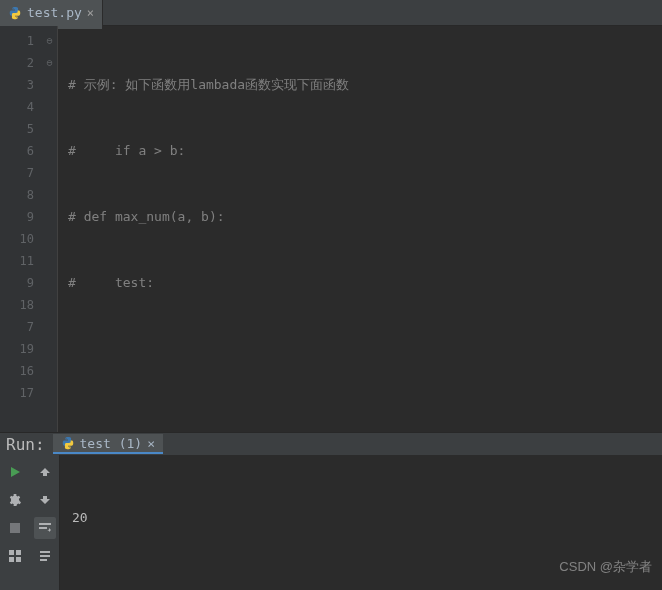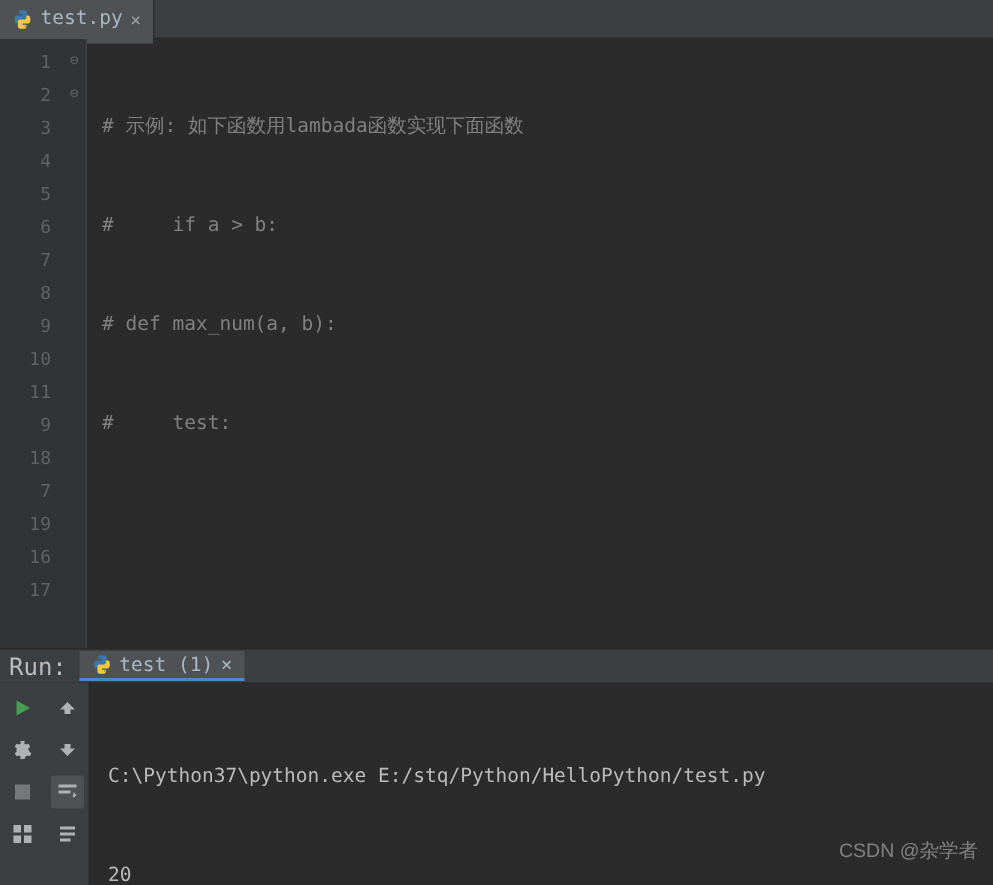--- a/index.html
+++ b/index.html
@@ -159,21 +159,20 @@
       </div>
     <div class="tool-btn">
         <svg width="14" height="14" viewBox="0 0 14 14" fill="#afb1b3">
           <rect x="2" y="2" width="10" height="2"></rect>
           <rect x="2" y="6" width="10" height="2"></rect>
           <rect x="2" y="10" width="7" height="2"></rect>
         </svg>
       </div>
   </div>
   <div class="console">
-    <div>C:\Python37\python.exe E:/stq/Python/HelloPython/test.py</div>
     <div>20</div>
     
     <div></div>
     
   </div>
 </div>
 
 <div class="watermark">CSDN @杂学者</div>
 
 </body></html>

